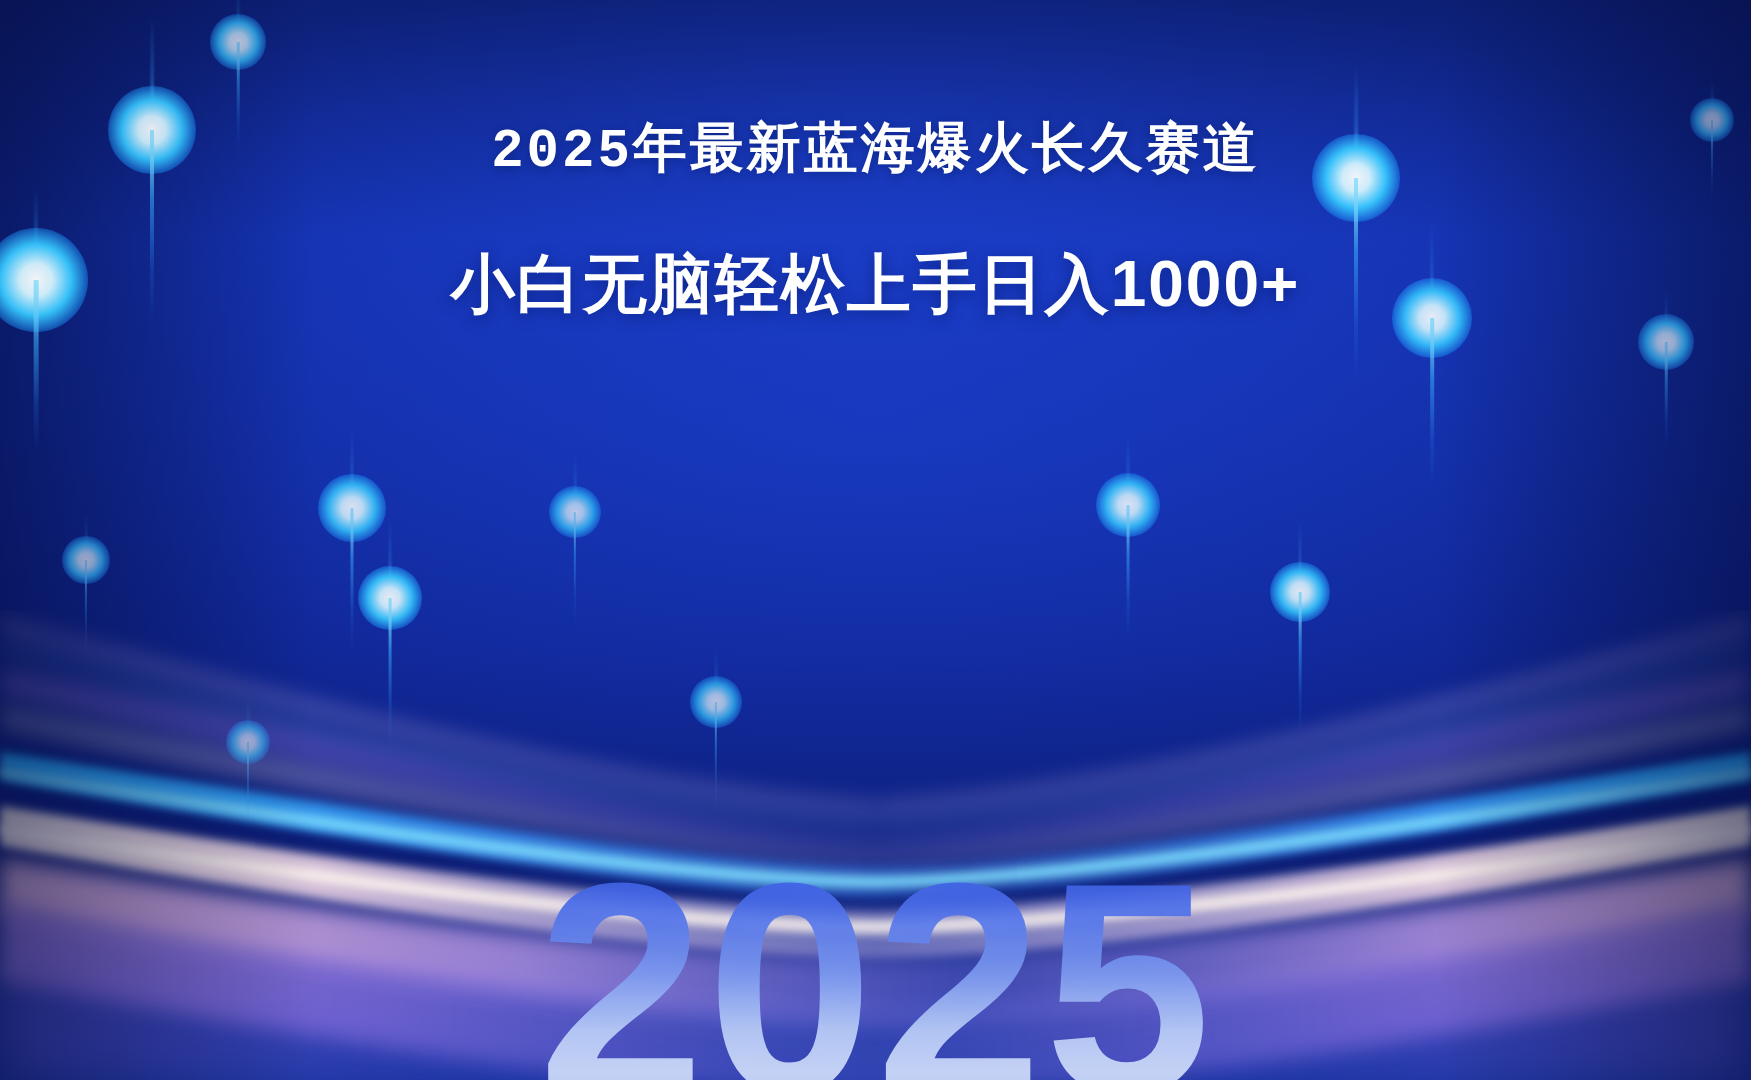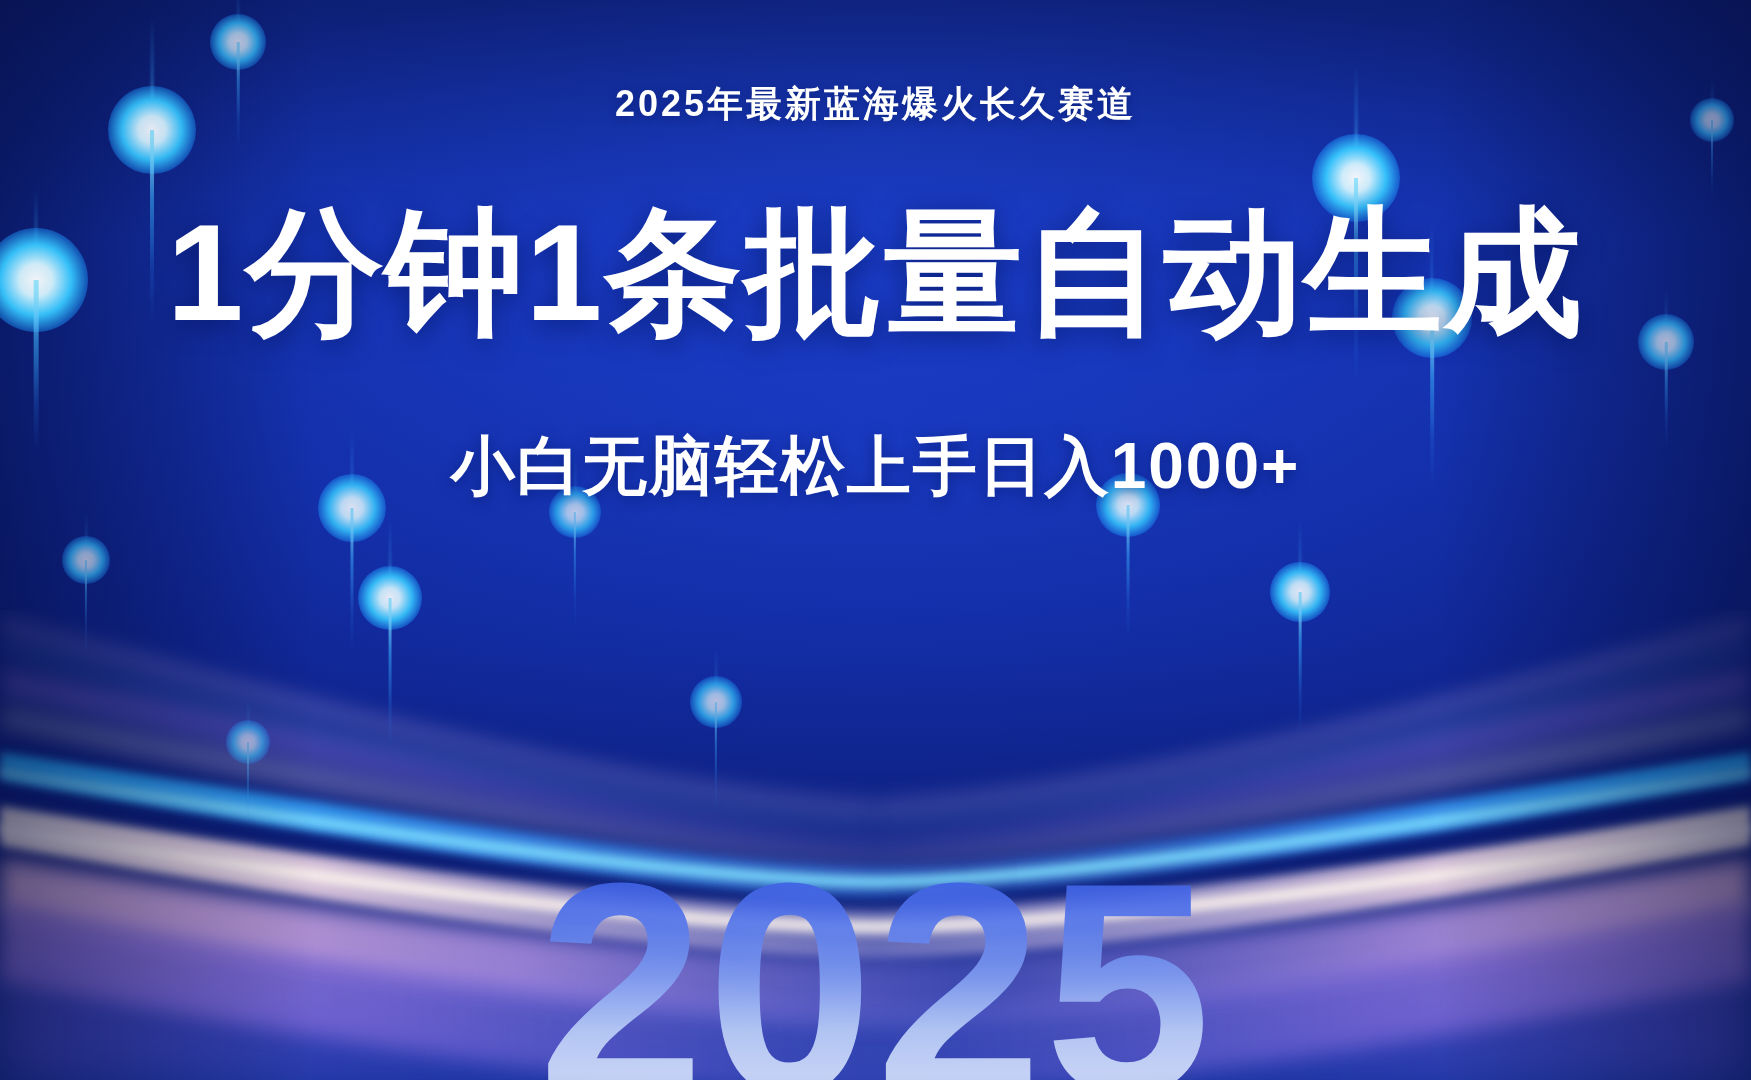--- a/index.html
+++ b/index.html
@@ -105,24 +105,25 @@
     align-items: center;
   }
   .line {
     color: #ffffff;
     text-align: center;
     white-space: nowrap;
     font-family: "Liberation Sans", "DejaVu Sans", sans-serif;
     font-weight: 700;
   }
   .line-kicker {
-    margin-top: 80px;
-    font-size: 36px;
+    margin-top: 112px;
+    font-size: 54px;
     letter-spacing: 3px;
     text-shadow: 0 2px 10px rgba(0,20,90,0.45);
+    font-family: Liberation Mono, monospace;
   }
   .line-title {
     margin-top: 14px;
     font-size: 78px;
     letter-spacing: 6px;
     text-shadow: 0 3px 16px rgba(0,18,90,0.5);
   }
   .line-hero {
     margin-top: 52px;
     font-size: 138px;
@@ -297,17 +298,16 @@
       </div>
       <div class="sparkle" style="left: 226px; top: 698px; width: 44px; height: 128px; opacity: 0.55;">
         <div class="tail-up" style="top: 0px; width: 1.5px; height: 44px;"></div>
         <div class="core" style="top: 22px; width: 44px; height: 44px;"></div>
         <div class="tail" style="top: 44px; width: 2px; height: 84px;"></div>
       </div>
     </div>
 
   <div class="content">
     <div class="line line-kicker">2025年最新蓝海爆火长久赛道</div>
-    <div class="line line-hero">1分钟1条批量自动生成</div>
     <div class="line line-sub">小白无脑轻松上手日入1000+</div>
   </div>
 
 </div>
 
 </body></html>

